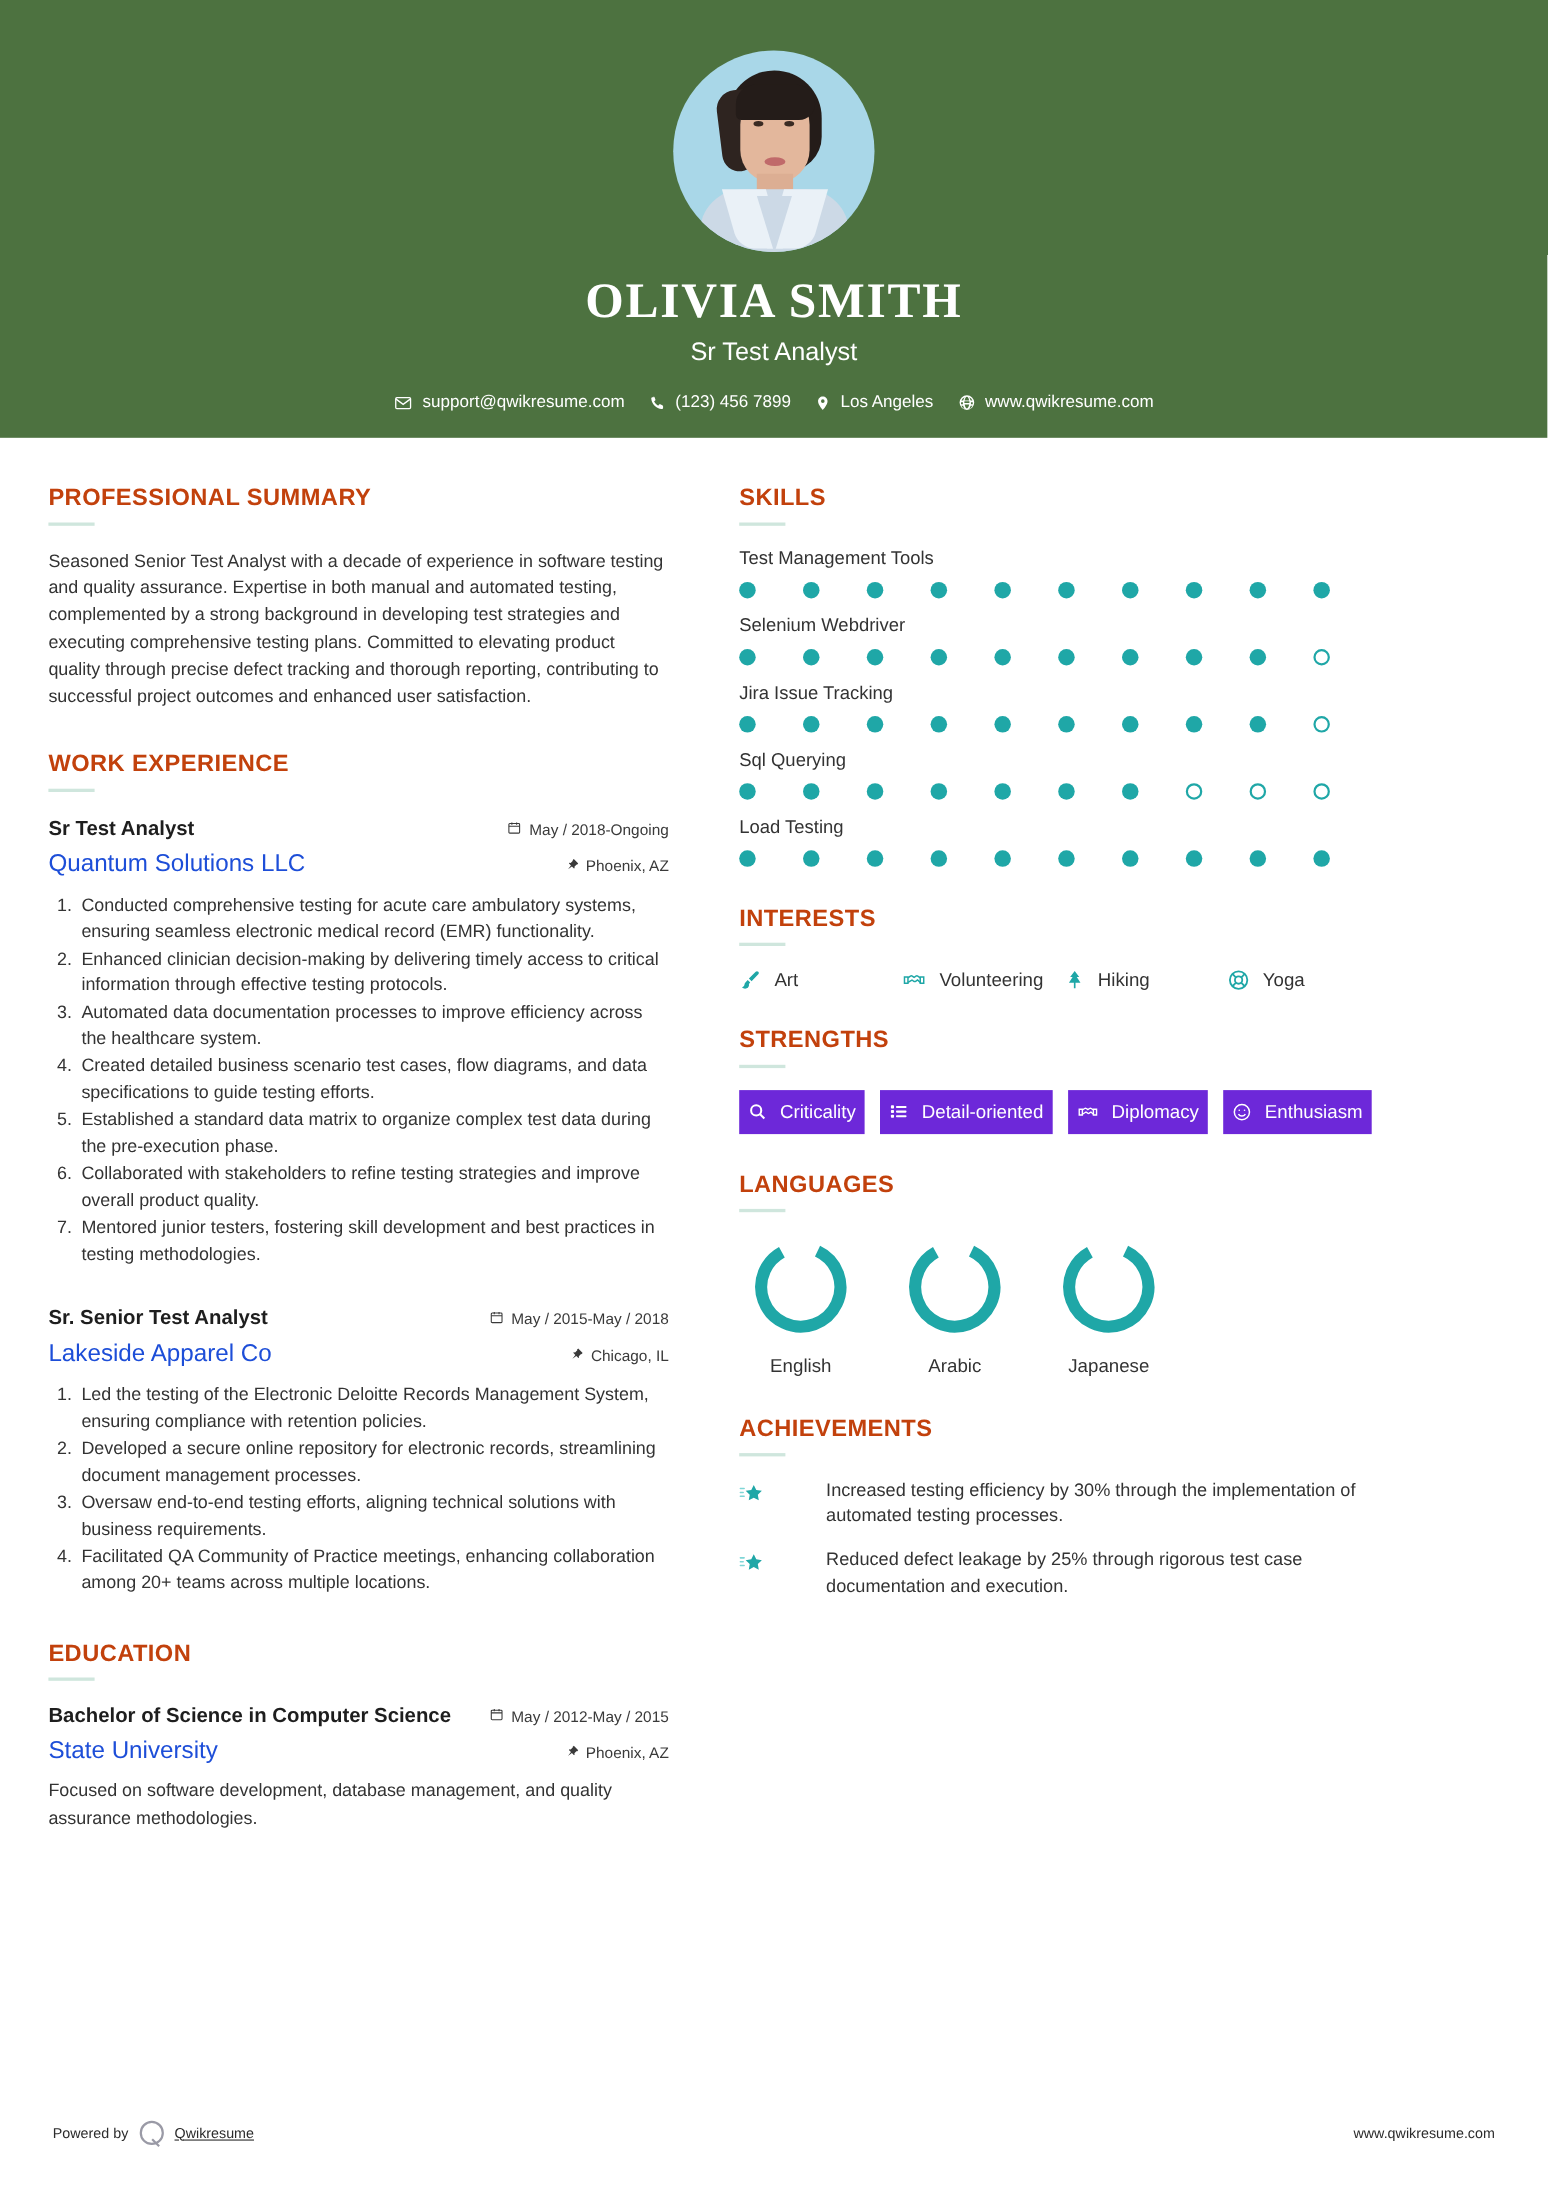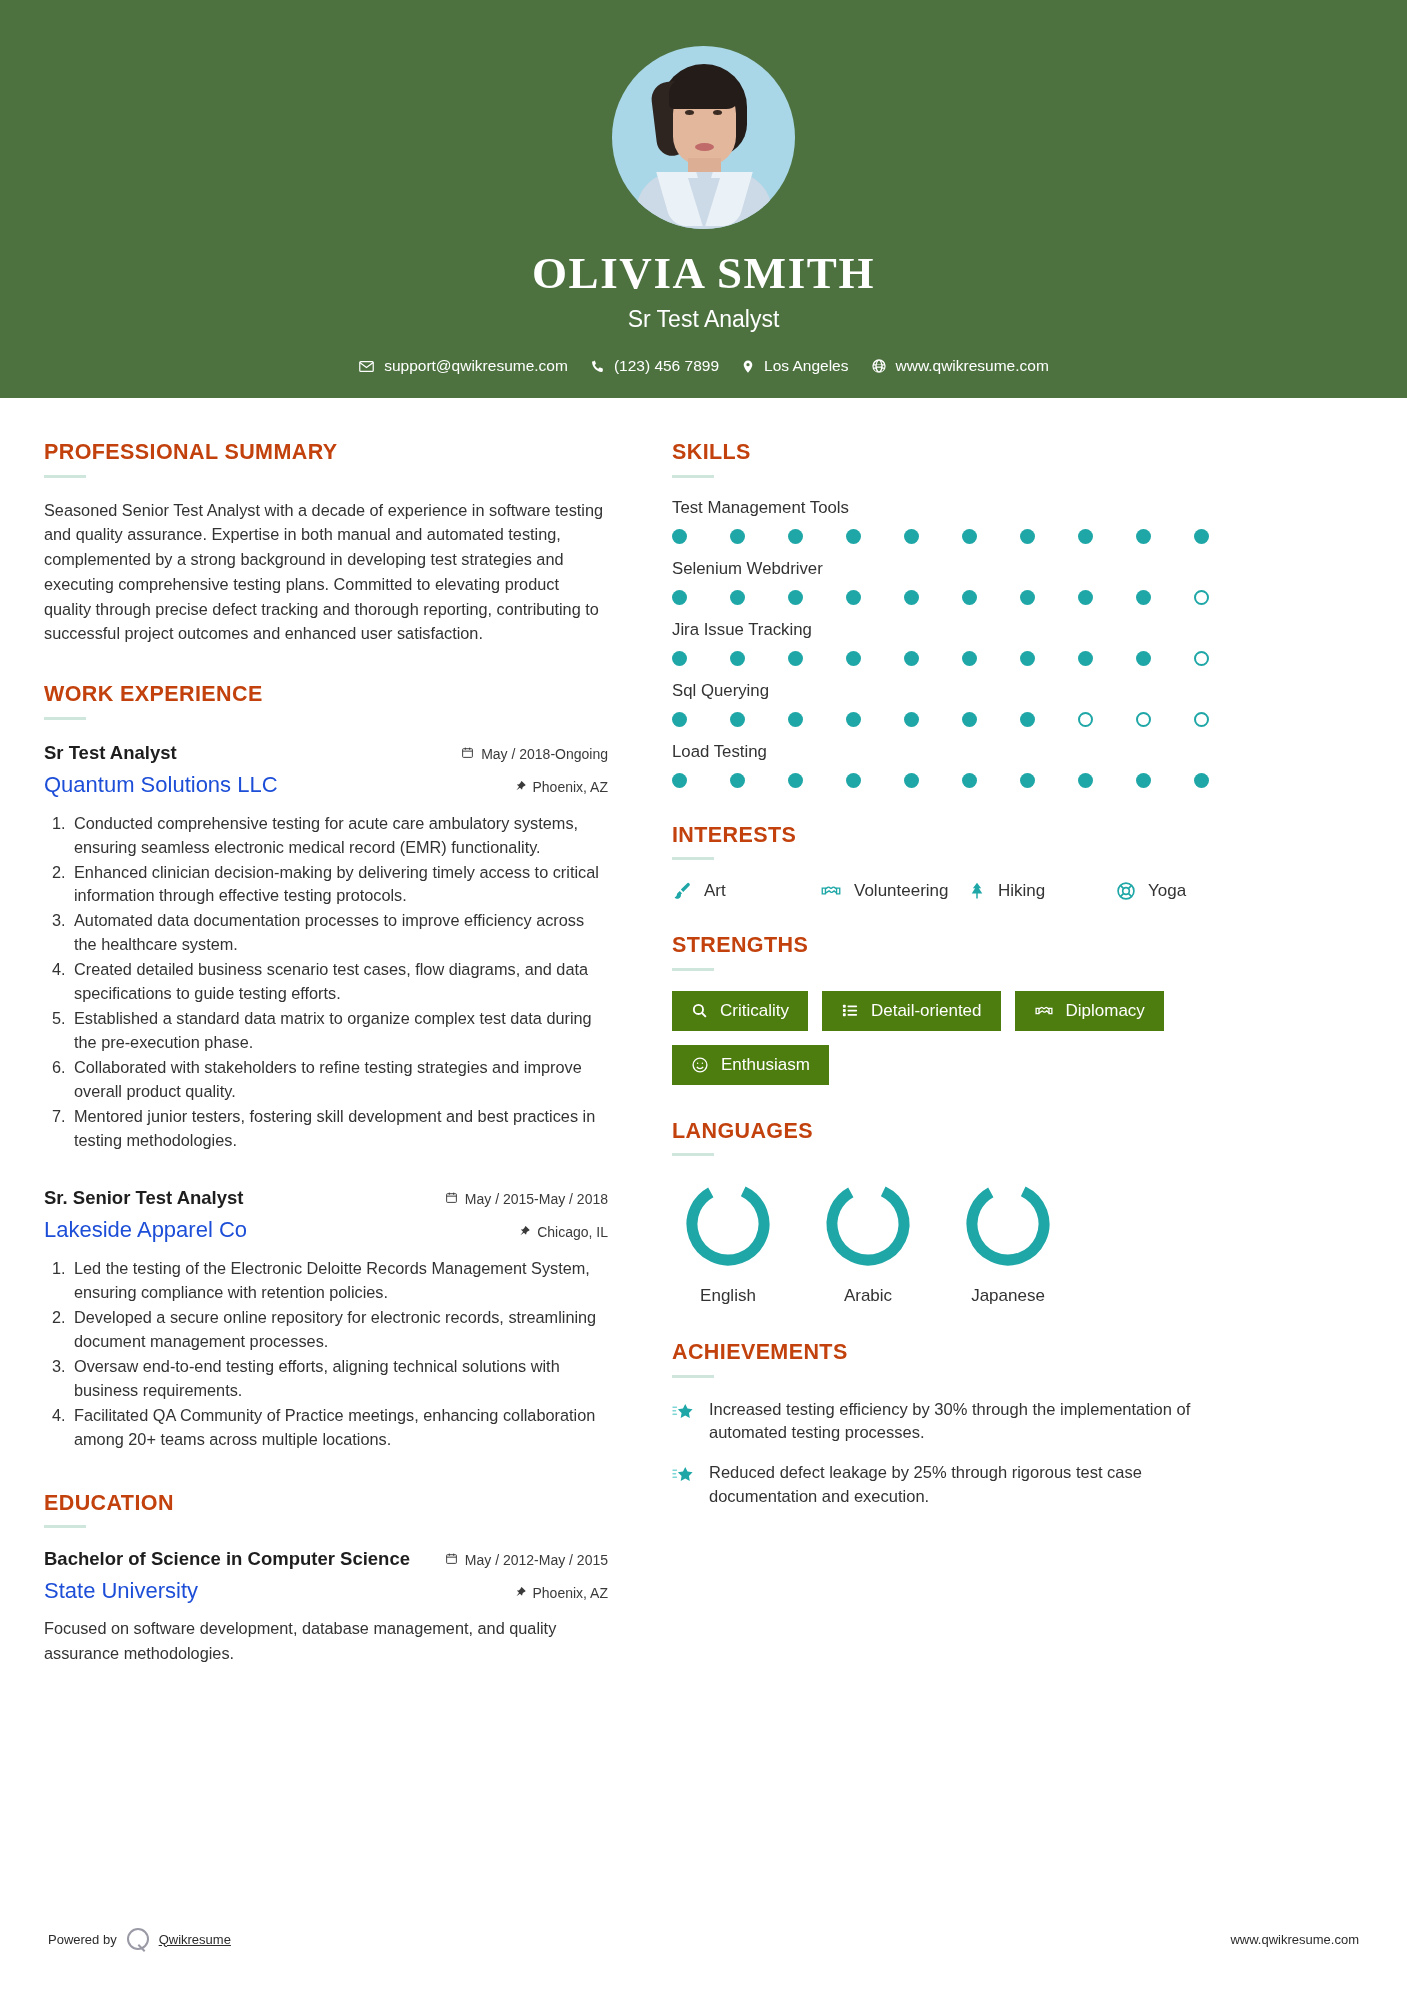--- a/index.html
+++ b/index.html
@@ -261,24 +261,24 @@
   }
   .interest svg { display:block; }
 
   
   .strengths {
     display: flex;
     flex-wrap: wrap;
     gap: 14px;
   }
   .strength {
-    background: #4d7c0f;
+    background: #6d28d9;
     color: #fff;
     font-size: 17px;
-    padding: 11px 19px;
+    padding: 11px 8px;
     display: inline-flex;
     align-items: center;
     gap: 12px;
     line-height: 1;
   }
   .strength svg { display:block; }
 
   
   .langs {
     display: flex;
@@ -298,20 +298,21 @@
     display: flex;
     gap: 14px;
     margin-bottom: 16px;
     align-items: flex-start;
   }
   .ach-ic { flex: none; margin-top: 4px; }
   .ach-txt {
     font-size: 16.5px;
     line-height: 1.45;
     color: #333;
+    margin-left: 42px;
   }
 
   
   .footer {
     position: absolute;
     left: 0; right: 0;
     bottom: 40px;
     padding: 0 48px;
     display: flex;
     justify-content: space-between;

